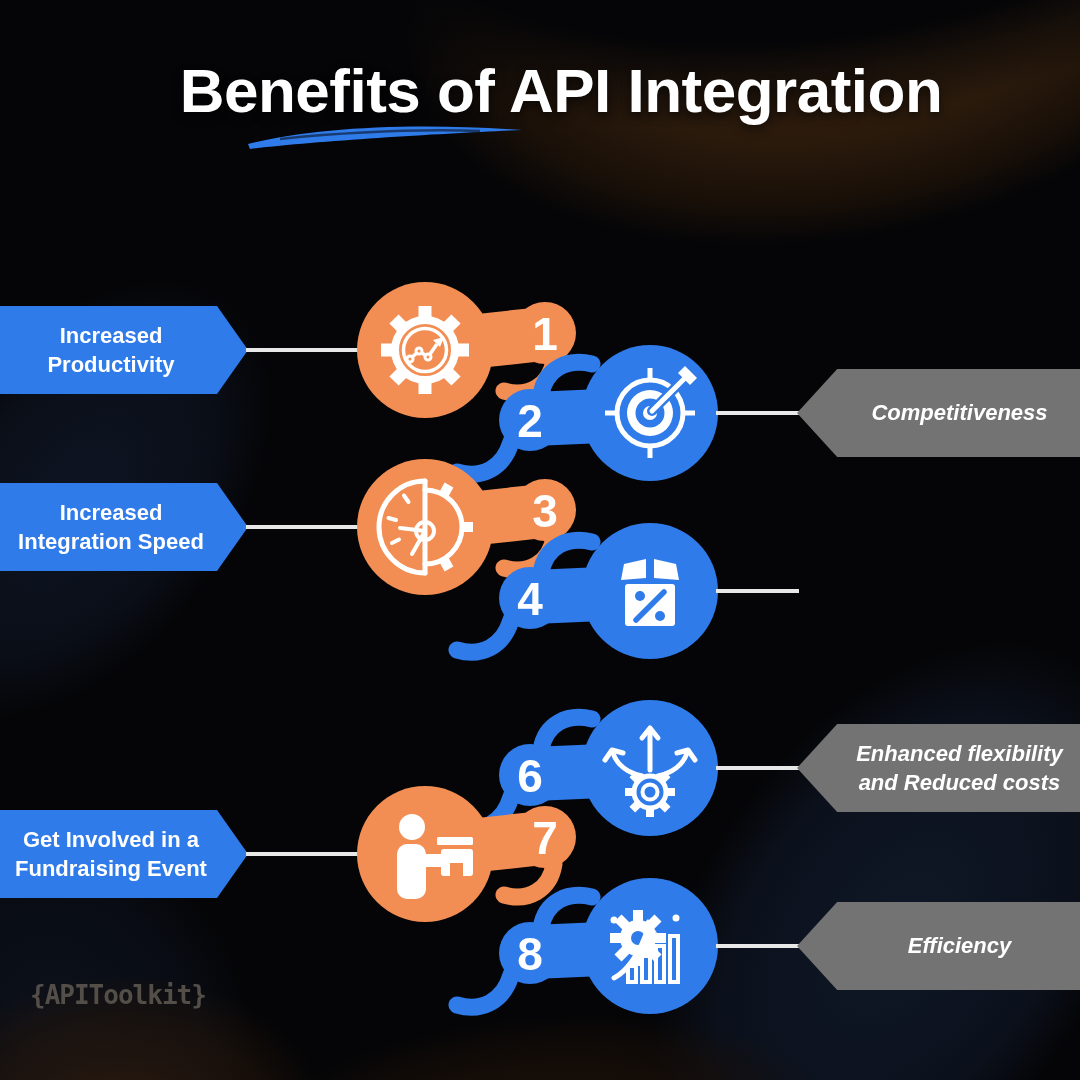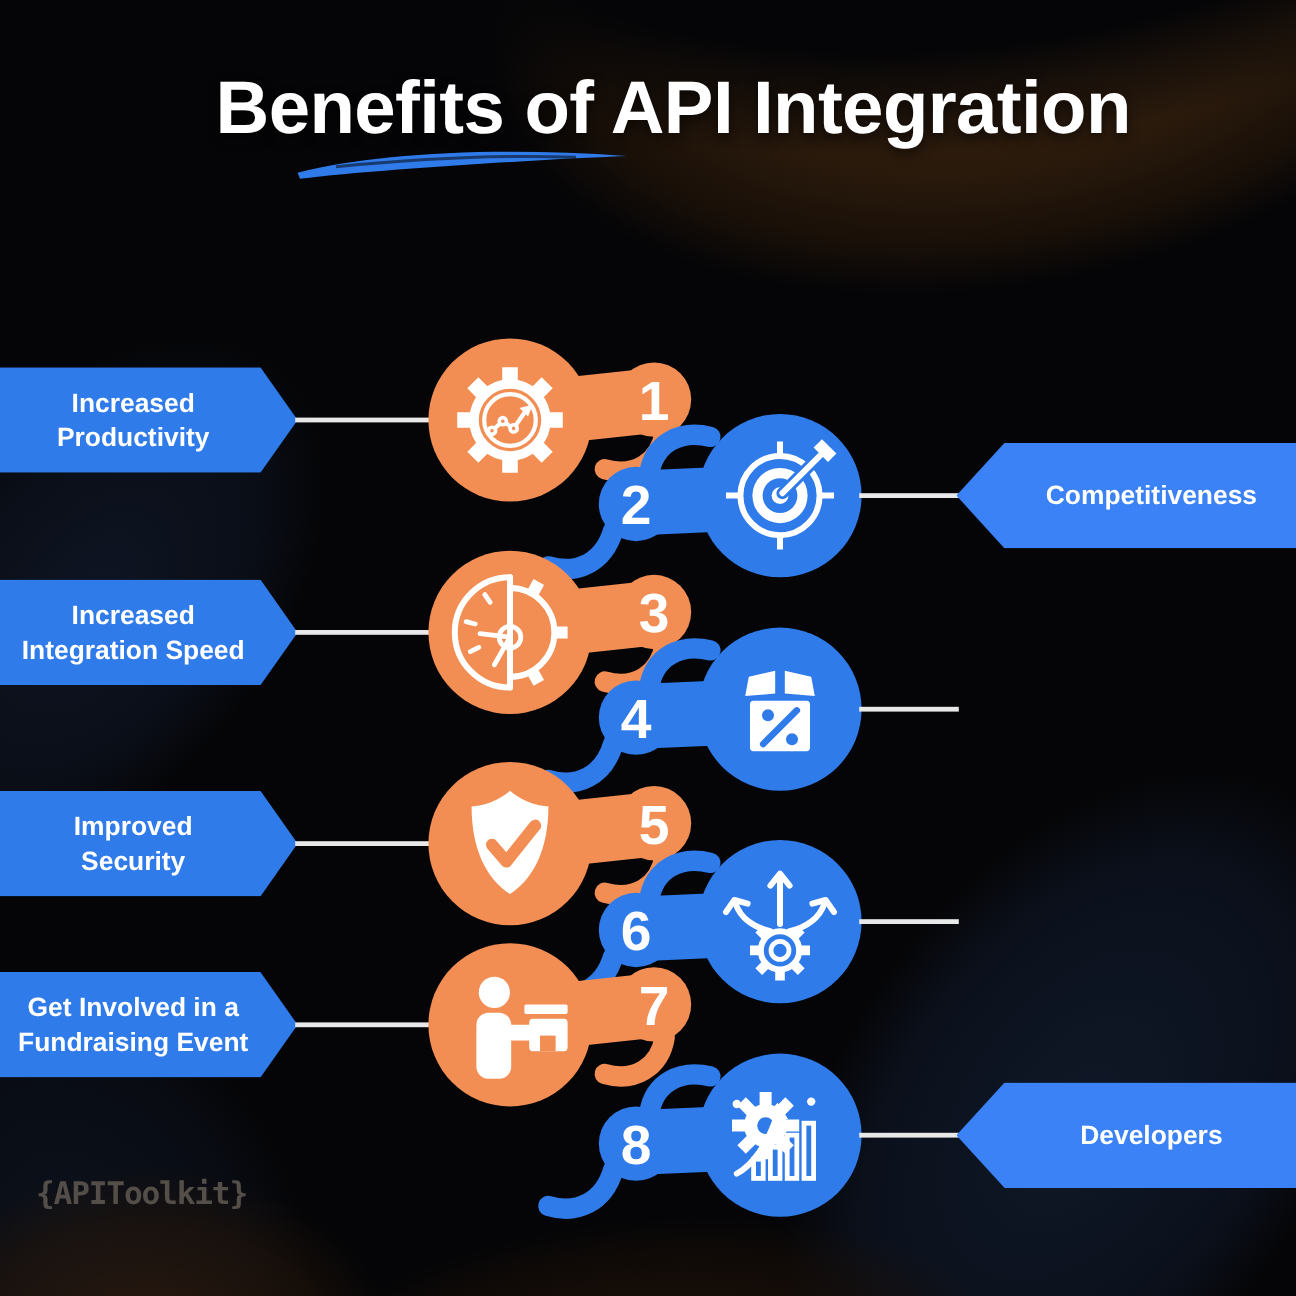--- a/index.html
+++ b/index.html
@@ -27,22 +27,22 @@
          text-shadow:0 4px 10px rgba(0,0,0,.55);}
   .title.l1{top:56px;padding-left:21px;}
   .title.l2{top:143px;}
   .brush{position:absolute;left:240px;top:120px;z-index:2;}
   
   .item{position:absolute;left:0;width:1080px;height:212px;z-index:2;}
   .label{position:absolute;top:62px;height:88px;display:flex;align-items:center;justify-content:center;
          color:#fff;font-weight:bold;font-size:22px;line-height:1.32;text-align:center;white-space:pre-line;}
   .left-label{left:0;width:248px;background:#2F7BEA;padding-right:26px;box-sizing:border-box;
          clip-path:polygon(0 0,87.5% 0,100% 50%,87.5% 100%,0 100%);}
-  .right-label{left:797px;width:283px;background:#3b82f6;padding-left:42px;box-sizing:border-box;
-         clip-path:polygon(14.2% 0,100% 0,100% 100%,14.2% 100%,0 50%);}
+  .right-label{left:797px;width:283px;background:#737373;padding-left:42px;box-sizing:border-box;
+         clip-path:polygon(14.2% 0,100% 0,100% 100%,14.2% 100%,0 50%);font-style:italic;}
   .connector{position:absolute;top:104px;height:3.5px;background:#E8E8E8;}
   .left-conn{left:246px;width:113px;}
   .right-conn{left:716px;width:83px;}
   .blob{position:absolute;top:0;}
   .num{font-family:"Liberation Sans",sans-serif;font-weight:bold;font-size:46px;fill:#FFFFFF;
        text-anchor:middle;dominant-baseline:central;}
   
   .brand{position:absolute;left:30px;top:980px;font-family:"DejaVu Sans Mono",monospace;
          font-weight:bold;font-size:26px;letter-spacing:-1px;color:#544E49;z-index:3;text-align:right;}
 </style>
@@ -169,36 +169,20 @@
         <polygon points="4,-32 26,-27 29,-11 4,-13" fill="#fff"></polygon>
         <rect x="-25" y="-7" width="50" height="42" rx="3" fill="#fff"></rect>
         <circle cx="-10" cy="5" r="5" fill="#2F7BEA"></circle>
         <circle cx="10" cy="25" r="5" fill="#2F7BEA"></circle>
         <line x1="-14" y1="29" x2="14" y2="1" stroke="#2F7BEA" stroke-width="5.5" stroke-linecap="round"></line>
       </g>
     </svg>
     <div class="connector right-conn"></div>
   </div>
 
-  <div class="item" style="top:597px">
-    <div class="label left-label"><span>Improved
-Security</span></div>
-    <div class="connector left-conn"></div>
-    <svg class="blob" style="left:330px" width="300" height="212" viewBox="0 0 300 212">
-      <path d="M224 116 C 220 142, 198 154, 174 147" stroke="#F28E53" stroke-width="17" fill="none" stroke-linecap="round"></path>
-      <line x1="120" y1="100" x2="213" y2="90" stroke="#F28E53" stroke-width="54" stroke-linecap="round"></line>
-      <circle cx="95" cy="106" r="68" fill="#F28E53"></circle>
-      <circle cx="215" cy="89" r="31" fill="#F28E53"></circle>
-      <text class="num" x="215" y="90">5</text>
-      <g transform="translate(95,106)">
-        <path d="M0,-44 C9,-36 23,-31 32,-31 C32,4 20,29 0,42 C-20,29 -32,4 -32,-31 C-23,-31 -9,-36 0,-44 Z" fill="#fff"></path>
-        <polyline points="-15,1 -3,15 21,-15" stroke="#F28E53" stroke-width="10" fill="none" stroke-linecap="round" stroke-linejoin="round"></polyline>
-      </g>
-    </svg>
-  </div>
 
   <div class="item" style="top:662px">
     <svg class="blob" style="left:445px" width="300" height="212" viewBox="0 0 300 212">
       <path d="M96 88 C 100 62, 122 51, 147 57" stroke="#2F7BEA" stroke-width="17" fill="none" stroke-linecap="round"></path>
       <path d="M66 135 C 58 162, 36 172, 12 165" stroke="#2F7BEA" stroke-width="17" fill="none" stroke-linecap="round"></path>
       <line x1="180" y1="108" x2="88" y2="112" stroke="#2F7BEA" stroke-width="54" stroke-linecap="round"></line>
       <circle cx="205" cy="106" r="68" fill="#2F7BEA"></circle>
       <circle cx="85" cy="113" r="31" fill="#2F7BEA"></circle>
       <text class="num" x="85" y="114">6</text>
       <g transform="translate(205,106)" stroke="#fff" fill="none" stroke-linecap="round" stroke-linejoin="round">
@@ -215,20 +199,22 @@
           <line x1="0" y1="40" x2="0" y2="49"></line>
           <line x1="11.3" y1="12.7" x2="17.7" y2="6.3"></line>
             <line x1="-11.3" y1="12.7" x2="-17.7" y2="6.3"></line>
           <line x1="11.3" y1="35.3" x2="17.7" y2="41.7"></line>
             <line x1="-11.3" y1="35.3" x2="-17.7" y2="41.7"></line>
         </g>
         <circle cx="0" cy="24" r="7.5" stroke-width="4"></circle>
       </g>
     </svg>
     <div class="connector right-conn"></div>
+    <div class="label right-label"><span>Enhanced flexibility
+and Reduced costs</span></div>
   </div>
 
   <div class="item" style="top:748px">
     <div class="label left-label"><span>Get Involved in a
 Fundraising Event</span></div>
     <div class="connector left-conn"></div>
     <svg class="blob" style="left:330px" width="300" height="212" viewBox="0 0 300 212">
       <path d="M224 116 C 220 142, 198 154, 174 147" stroke="#F28E53" stroke-width="17" fill="none" stroke-linecap="round"></path>
       <line x1="120" y1="100" x2="213" y2="90" stroke="#F28E53" stroke-width="54" stroke-linecap="round"></line>
       <circle cx="95" cy="106" r="68" fill="#F28E53"></circle>
@@ -272,17 +258,17 @@
           <rect x="6" y="0" width="8" height="36"></rect>
           <rect x="20" y="-10" width="8" height="46"></rect>
         </g>
         <path d="M-36,32 C-24,26 -10,8 -2,-18" stroke="#fff" stroke-width="5" fill="none" stroke-linecap="round"></path>
         <polygon points="-2,-27 7,-13 -12,-16" fill="#fff"></polygon>
         <circle cx="-36" cy="-26" r="3.5" fill="#fff"></circle>
         <circle cx="26" cy="-28" r="3.5" fill="#fff"></circle>
       </g>
     </svg>
     <div class="connector right-conn"></div>
-    <div class="label right-label"><span>Developers</span></div>
+    <div class="label right-label"><span>Efficiency</span></div>
   </div>
 
   <div class="brand">{APIToolkit}</div>
 </div>
 
 </body></html>

